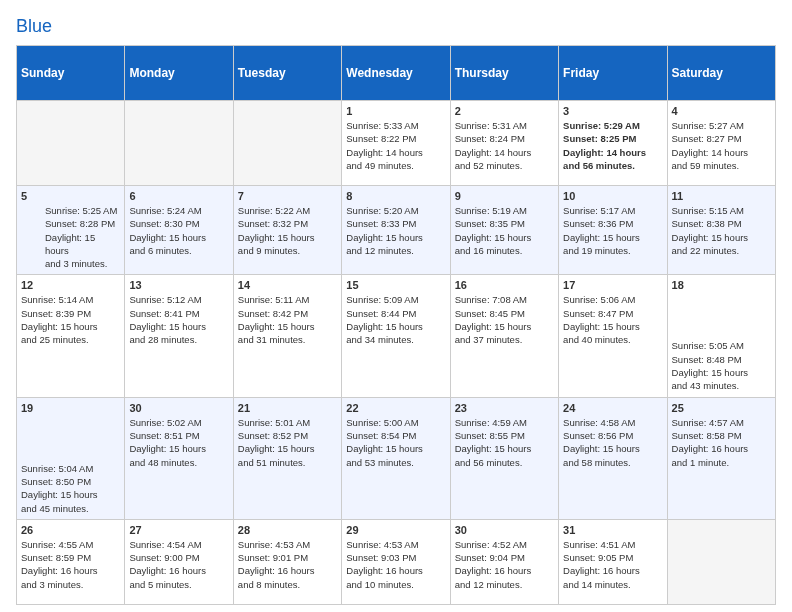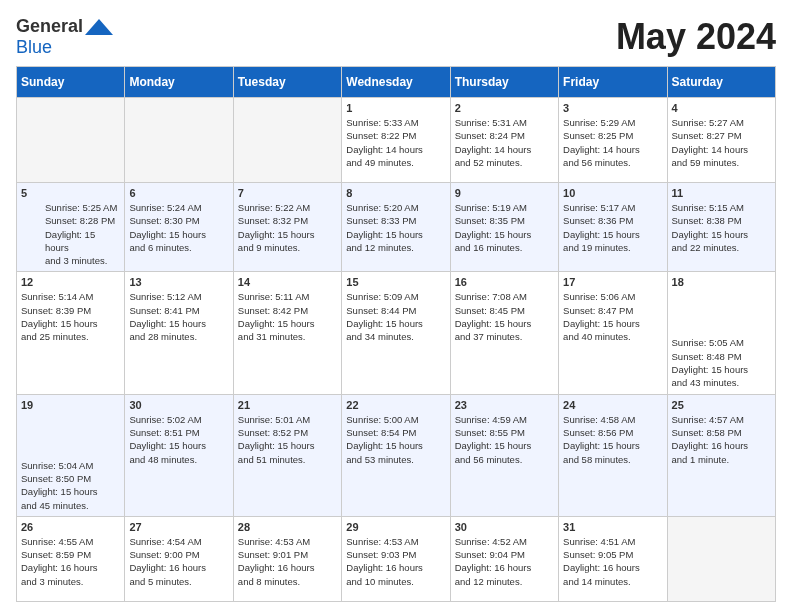--- a/index.html
+++ b/index.html
@@ -41,21 +41,21 @@
     table {
       width: 100%;
       border-collapse: collapse;
       table-layout: fixed;
     }
     th {
       background-color: #1565c0;
       color: #fff;
       font-size: 12px;
       font-weight: bold;
-      padding: 8px 4px;
+      padding: 20px 4px;
       text-align: left;
       border: 1px solid #ccc;
     }
     td {
       border: 1px solid #ccc;
       vertical-align: top;
       padding: 4px 4px;
       font-size: 10px;
       color: #333;
       background: #fff;
@@ -76,32 +76,25 @@
     }
     .row-shaded td {
       background: #f0f4ff;
     }
   </style>
 </head>
 <body>
 
 <div class="header">
   <div class="logo">
-    <div class="logo-row">
-      <span style="font-size:18px;font-weight:bold;color:#333;">General</span>
-      <svg width="28" height="20" viewBox="0 0 28 20">
-        <polygon points="14,2 28,18 0,18" fill="#1565c0"></polygon>
-      </svg>
-    </div>
     <div>
       <span style="font-size:18px;font-weight:normal;color:#1565c0;">Blue</span>
     </div>
   </div>
   <div class="title-block">
-    <div class="month-title">May 2024</div>
   </div>
 </div>
 
 <table>
   <thead>
     <tr>
     <th>Sunday</th>
         <th>Monday</th>
         <th>Tuesday</th>
         <th>Wednesday</th>
@@ -124,21 +117,21 @@
         </td>
         <td>
           <span class="day-num">2</span>
           <div class="day-info" style="white-space: pre-line;">Sunrise: 5:31 AM
 Sunset: 8:24 PM
 Daylight: 14 hours
 and 52 minutes.</div>
         </td>
         <td>
           <span class="day-num">3</span>
-          <div class="day-info" style="white-space: pre-line;">Sunrise: 5:29 AM
+          <div class="day-info" style="white-space: pre-line; font-weight: bold;">Sunrise: 5:29 AM
 Sunset: 8:25 PM
 Daylight: 14 hours
 and 56 minutes.</div>
         </td>
         <td>
           <span class="day-num">4</span>
           <div class="day-info" style="white-space: pre-line;">Sunrise: 5:27 AM
 Sunset: 8:27 PM
 Daylight: 14 hours
 and 59 minutes.</div>

